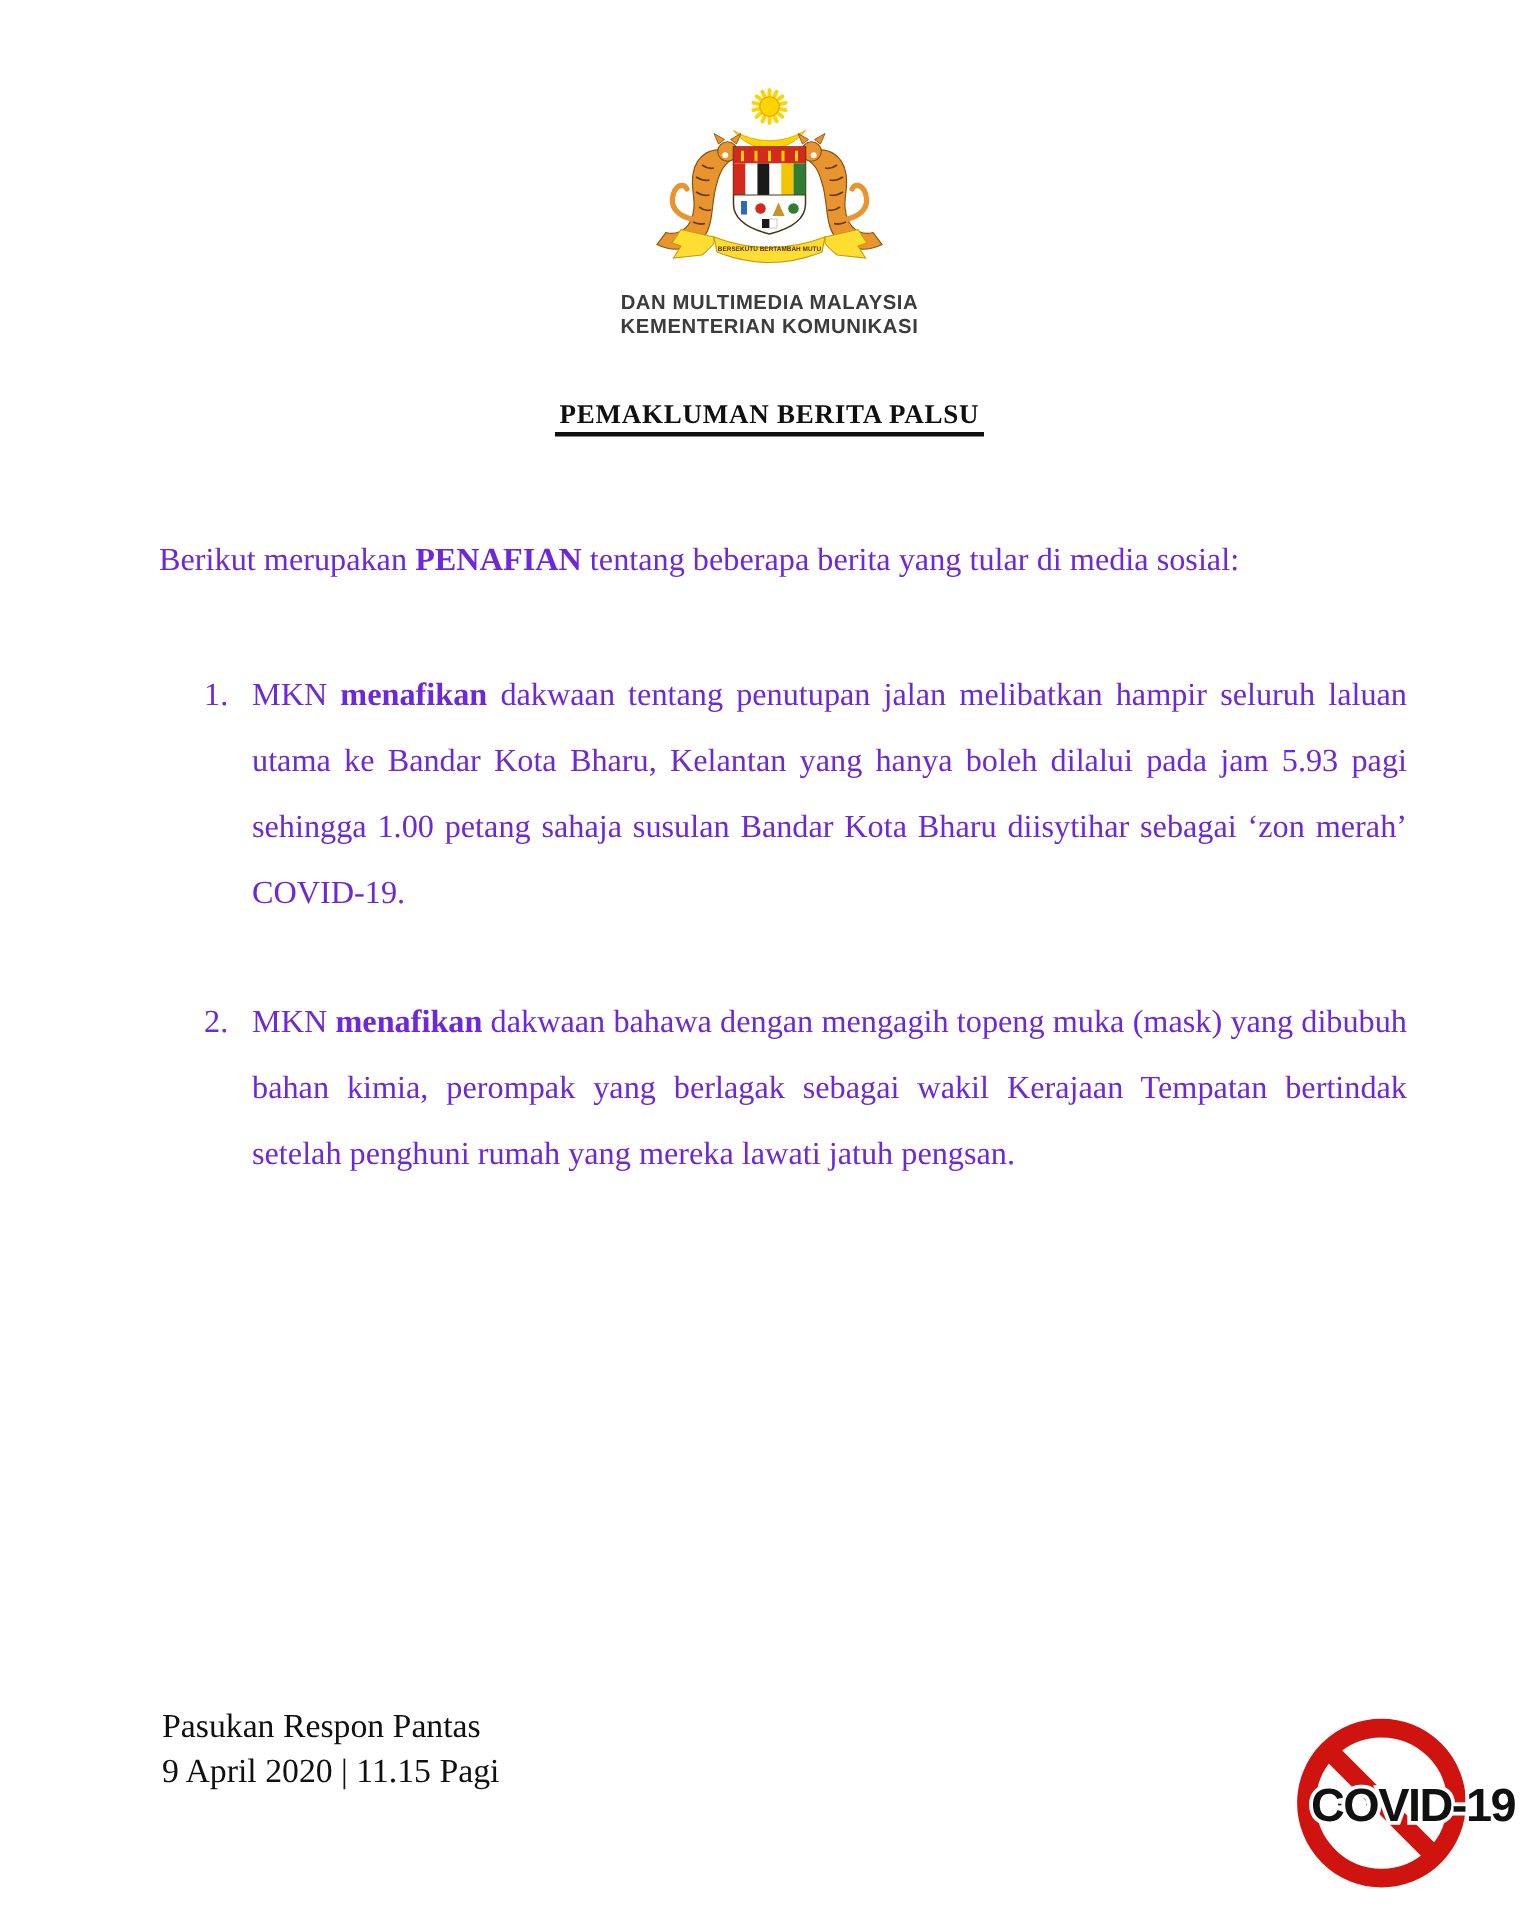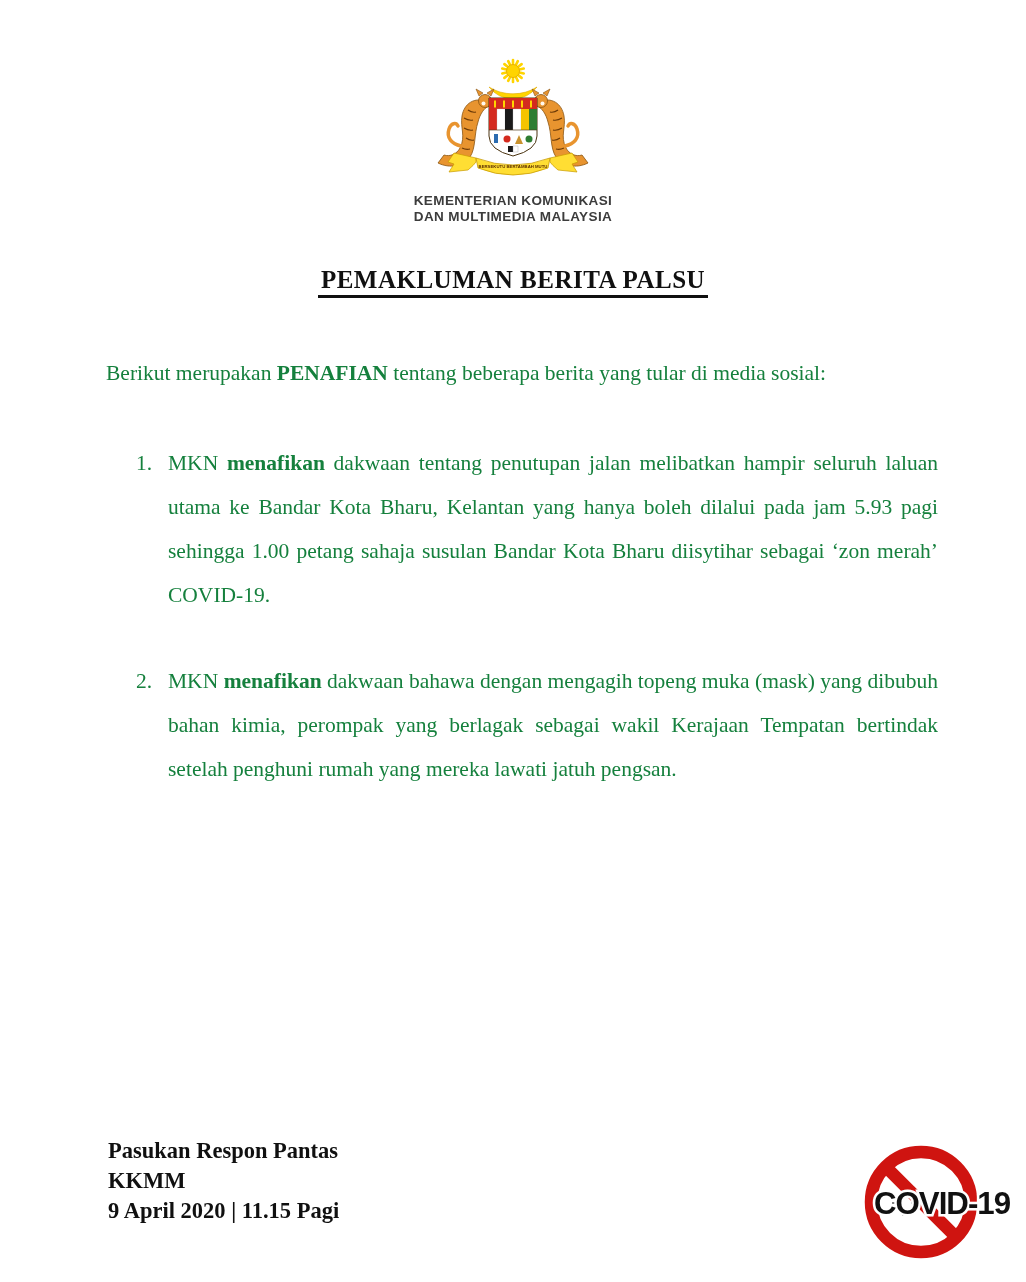--- a/index.html
+++ b/index.html
@@ -10,34 +10,34 @@
   }
   .header { position:absolute; top:56px; left:0; width:100%; text-align:center; }
   .emblem { width:172px; height:130px; display:inline-block; }
   .ministry {
     margin-top:3px; font-family:"Liberation Sans", sans-serif;
     font-size:13.5px; line-height:1.18; color:#3c3c3c; letter-spacing:0.4px;
     font-weight:bold;
   }
   .title-wrap { position:absolute; top:266px; left:0; width:100%; text-align:center; }
   .title {
-    display:inline-block; font-size:25px; font-weight:bold; letter-spacing:0.5px;
+    display:inline-block; font-size:18px; font-weight:bold; letter-spacing:0.5px;
     color:#101010; border-bottom:3px solid #101010; padding:0 3px 1px 3px;
   }
   .content {
     position:absolute; left:106px; top:351px; width:832px;
-    font-size:21.5px; line-height:44px; text-align:justify; color:#15803d;
+    font-size:21.5px; line-height:44px; text-align:justify; color:#6d28d9;
   }
   .intro { margin-bottom:46px; }
   .list-item { position:relative; padding-left:62px; margin-bottom:42px; }
   .list-item .num { position:absolute; left:30px; top:0; }
   b { font-weight:bold; }
   .footer {
     position:absolute; left:108px; top:1136px;
-    font-size:22.5px; font-weight:bold; line-height:30px; color:#101010;
+    font-size:22.5px; font-weight:normal; line-height:30px; color:#101010;
   }
   .covid { position:absolute; left:864px; top:1144px; width:148px; height:126px; }
 </style>
 </head>
 <body>
 
 <div class="page">
 
   <div class="header">
     <svg class="emblem" viewBox="0 0 170 130">
@@ -99,42 +99,41 @@
       </g>
 
       <g>
         <path d="M48,102 L26,97 L20,106 L26,108 L21,116 L40,114 Q46,109 48,106 Z" fill="#FFDE33" stroke="#C89B00" stroke-width="0.7"></path>
         <path d="M122,102 L144,97 L150,106 L144,108 L149,116 L130,114 Q124,109 122,106 Z" fill="#FFDE33" stroke="#C89B00" stroke-width="0.7"></path>
         <path d="M48,102 Q85,116 122,102 L120,112 Q85,126 50,112 Z" fill="#FFDE33" stroke="#C89B00" stroke-width="0.8"></path>
         <text x="85" y="111.5" text-anchor="middle" font-size="4.3" font-family="Liberation Sans, sans-serif" font-weight="bold" fill="#5a2d00">BERSEKUTU BERTAMBAH MUTU</text>
       </g>
     </svg>
     <div class="ministry">
+      <div>DAN MULTIMEDIA MALAYSIA</div>
       <div>KEMENTERIAN KOMUNIKASI</div>
-      <div>DAN MULTIMEDIA MALAYSIA</div>
     </div>
   </div>
 
   <div class="title-wrap">
     <span class="title">PEMAKLUMAN BERITA PALSU</span>
   </div>
 
   <div class="content">
     <p class="intro"><span>Berikut merupakan </span><b>PENAFIAN</b><span> tentang beberapa berita yang tular di media sosial:</span></p>
 
     <div class="numbered-list">
       <div class="list-item"><span class="num">1.</span><span>MKN </span><b>menafikan</b><span> dakwaan tentang penutupan jalan melibatkan hampir seluruh laluan utama ke Bandar Kota Bharu, Kelantan yang hanya boleh dilalui pada jam 5.93 pagi sehingga 1.00 petang sahaja susulan Bandar Kota Bharu diisytihar sebagai ‘zon merah’ COVID-19.</span></div>
 
       <div class="list-item"><span class="num">2.</span><span>MKN </span><b>menafikan</b><span> dakwaan bahawa dengan mengagih topeng muka (mask) yang dibubuh bahan kimia, perompak yang berlagak sebagai wakil Kerajaan Tempatan bertindak setelah penghuni rumah yang mereka lawati jatuh pengsan.</span></div>
     </div>
   </div>
 
   <div class="footer">
     <div>Pasukan Respon Pantas</div>
-    <div>KKMM</div>
     <div>9 April 2020 | 11.15 Pagi</div>
   </div>
 
   <div class="covid">
     <svg viewBox="0 0 148 126" width="148" height="126">
       <circle cx="57" cy="58" r="50" fill="#ffffff" stroke-width="12.5" stroke="#cf1410"></circle>
       <line x1="21.6" y1="22.6" x2="92.4" y2="93.4" stroke-width="12.5" stroke="#cf1410"></line>
       <g stroke="#1a1a1a" stroke-width="1.1">
         <line x1="39" y1="46" x2="39" y2="49"></line>
         <line x1="39" y1="69" x2="39" y2="72"></line>

